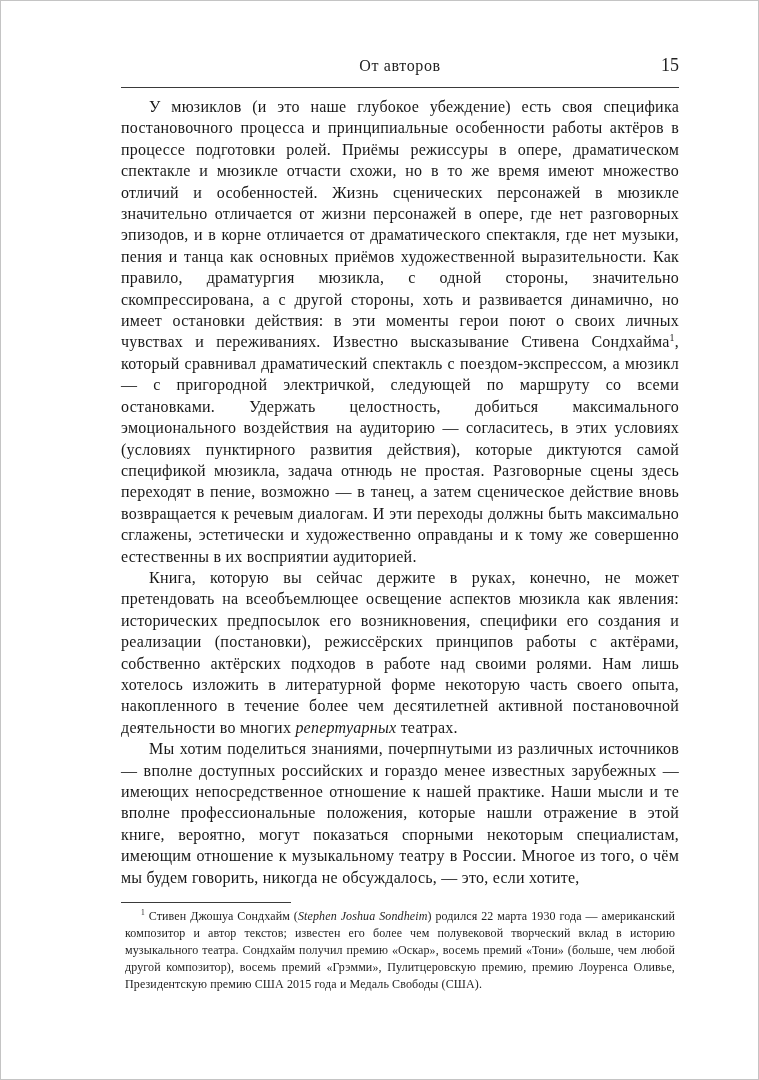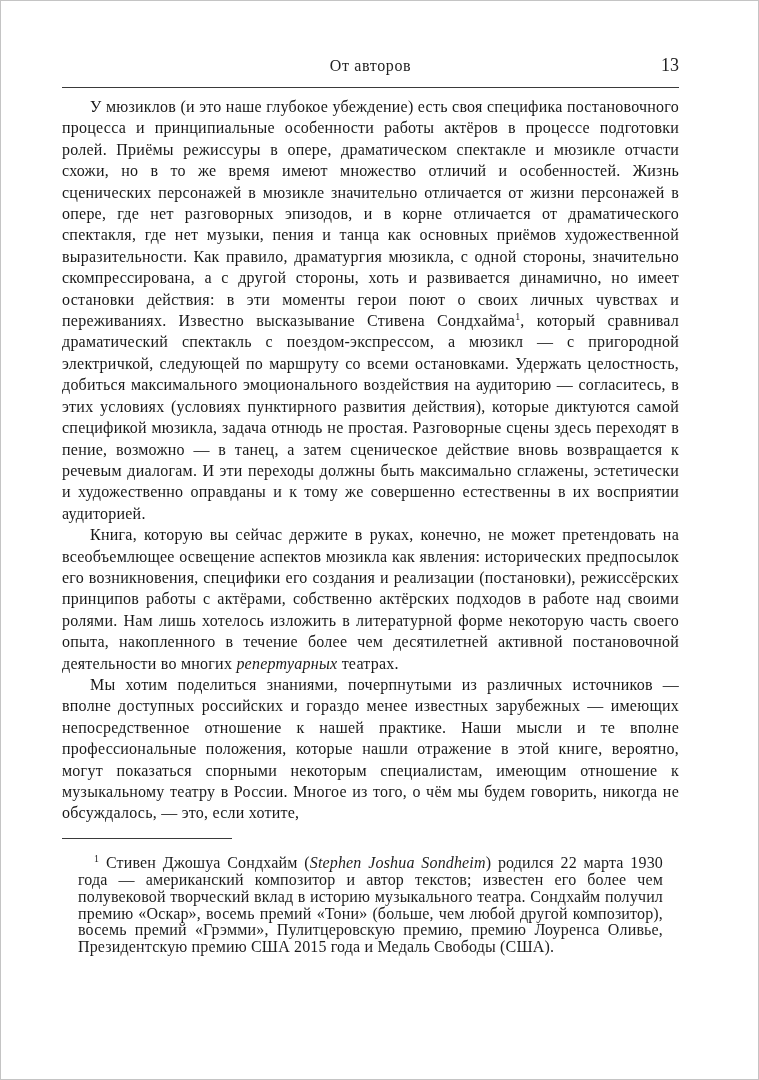--- a/index.html
+++ b/index.html
@@ -8,21 +8,21 @@
     background: #9a9a9a;
     font-family: "Liberation Serif", "DejaVu Serif", serif;
   }
   .page {
     position: relative;
     width: 759px;
     height: 1080px;
     margin: 0 auto;
     background: #ffffff;
     box-sizing: border-box;
-    padding: 56px 79px 0 61px;
+    padding: 56px 79px 0 120px;
     overflow: hidden;
     border: 1px solid #c4c4c4;
     color: #1c1c1c;
   }
   .running-header {
     position: relative;
     height: 24px;
     text-align: center;
   }
   .running-header .title {
@@ -65,37 +65,37 @@
   .footnote-block {
     margin-top: 14px;
   }
   .footnote-rule {
     border: none;
     border-top: 1.2px solid #3a3a3a;
     width: 170px;
     margin: 0 0 5px 0;
   }
   .footnote {
-    margin: 16px;
-    font-size: 16px;
+    margin: 4px;
+    font-size: 12px;
     line-height: 16.9px;
     text-align: justify;
     text-indent: 16px;
     letter-spacing: 0.01em;
     color: #1d1d1d;
   }
 </style>
 </head>
 <body>
 
 <div class="page">
 
   <div class="running-header">
     <span class="title">От авторов</span>
-    <span class="pagenum">13</span>
+    <span class="pagenum">15</span>
   </div>
   <hr class="header-rule">
 
   <main class="page-body">
       <p class="para"><span>У мюзиклов (и это наше глубокое убеждение) есть своя специфика постановочного процесса и принципиальные особенности работы актёров в процессе подготовки ролей. Приёмы режиссуры в опере, драматическом спектакле и мюзикле отчасти схожи, но в то же время имеют множество отличий и особенностей. Жизнь сценических персонажей в мюзикле значительно отличается от жизни персонажей в опере, где нет разговорных эпизодов, и в корне отличается от драматического спектакля, где нет музыки, пения и танца как основных приёмов художественной выразительности. Как правило, драматургия мюзикла, с одной стороны, значительно скомпрессирована, а с другой стороны, хоть и развивается динамично, но имеет остановки действия: в эти моменты герои поют о своих личных чувствах и переживаниях. Известно высказывание Стивена Сондхайма</span><sup>1</sup><span>, который сравнивал драматический спектакль с поездом-экспрессом, а мюзикл — с пригородной электричкой, следующей по маршруту со всеми остановками. Удержать целостность, добиться максимального эмоционального воздействия на аудиторию — согласитесь, в этих условиях (условиях пунктирного развития действия), которые диктуются самой спецификой мюзикла, задача отнюдь не простая. Разговорные сцены здесь переходят в пение, возможно — в танец, а затем сценическое действие вновь возвращается к речевым диалогам. И эти переходы должны быть максимально сглажены, эстетически и художественно оправданы и к тому же совершенно естественны в их восприятии аудиторией.</span></p>
       <p class="para"><span>Книга, которую вы сейчас держите в руках, конечно, не может претендовать на всеобъемлющее освещение аспектов мюзикла как явления: исторических предпосылок его возникновения, специфики его создания и реализации (постановки), режиссёрских принципов работы с актёрами, собственно актёрских подходов в работе над своими ролями. Нам лишь хотелось изложить в литературной форме некоторую часть своего опыта, накопленного в течение более чем десятилетней активной постановочной деятельности во многих </span><i>репертуарных</i><span> театрах.</span></p>
       <p class="para"><span>Мы хотим поделиться знаниями, почерпнутыми из различных источников — вполне доступных российских и гораздо менее известных зарубежных — имеющих непосредственное отношение к нашей практике. Наши мысли и те вполне профессиональные положения, которые нашли отражение в этой книге, вероятно, могут показаться спорными некоторым специалистам, имеющим отношение к музыкальному театру в России. Многое из того, о чём мы будем говорить, никогда не обсуждалось, — это, если хотите,</span></p>
     </main>
 
   <div class="footnote-block">

